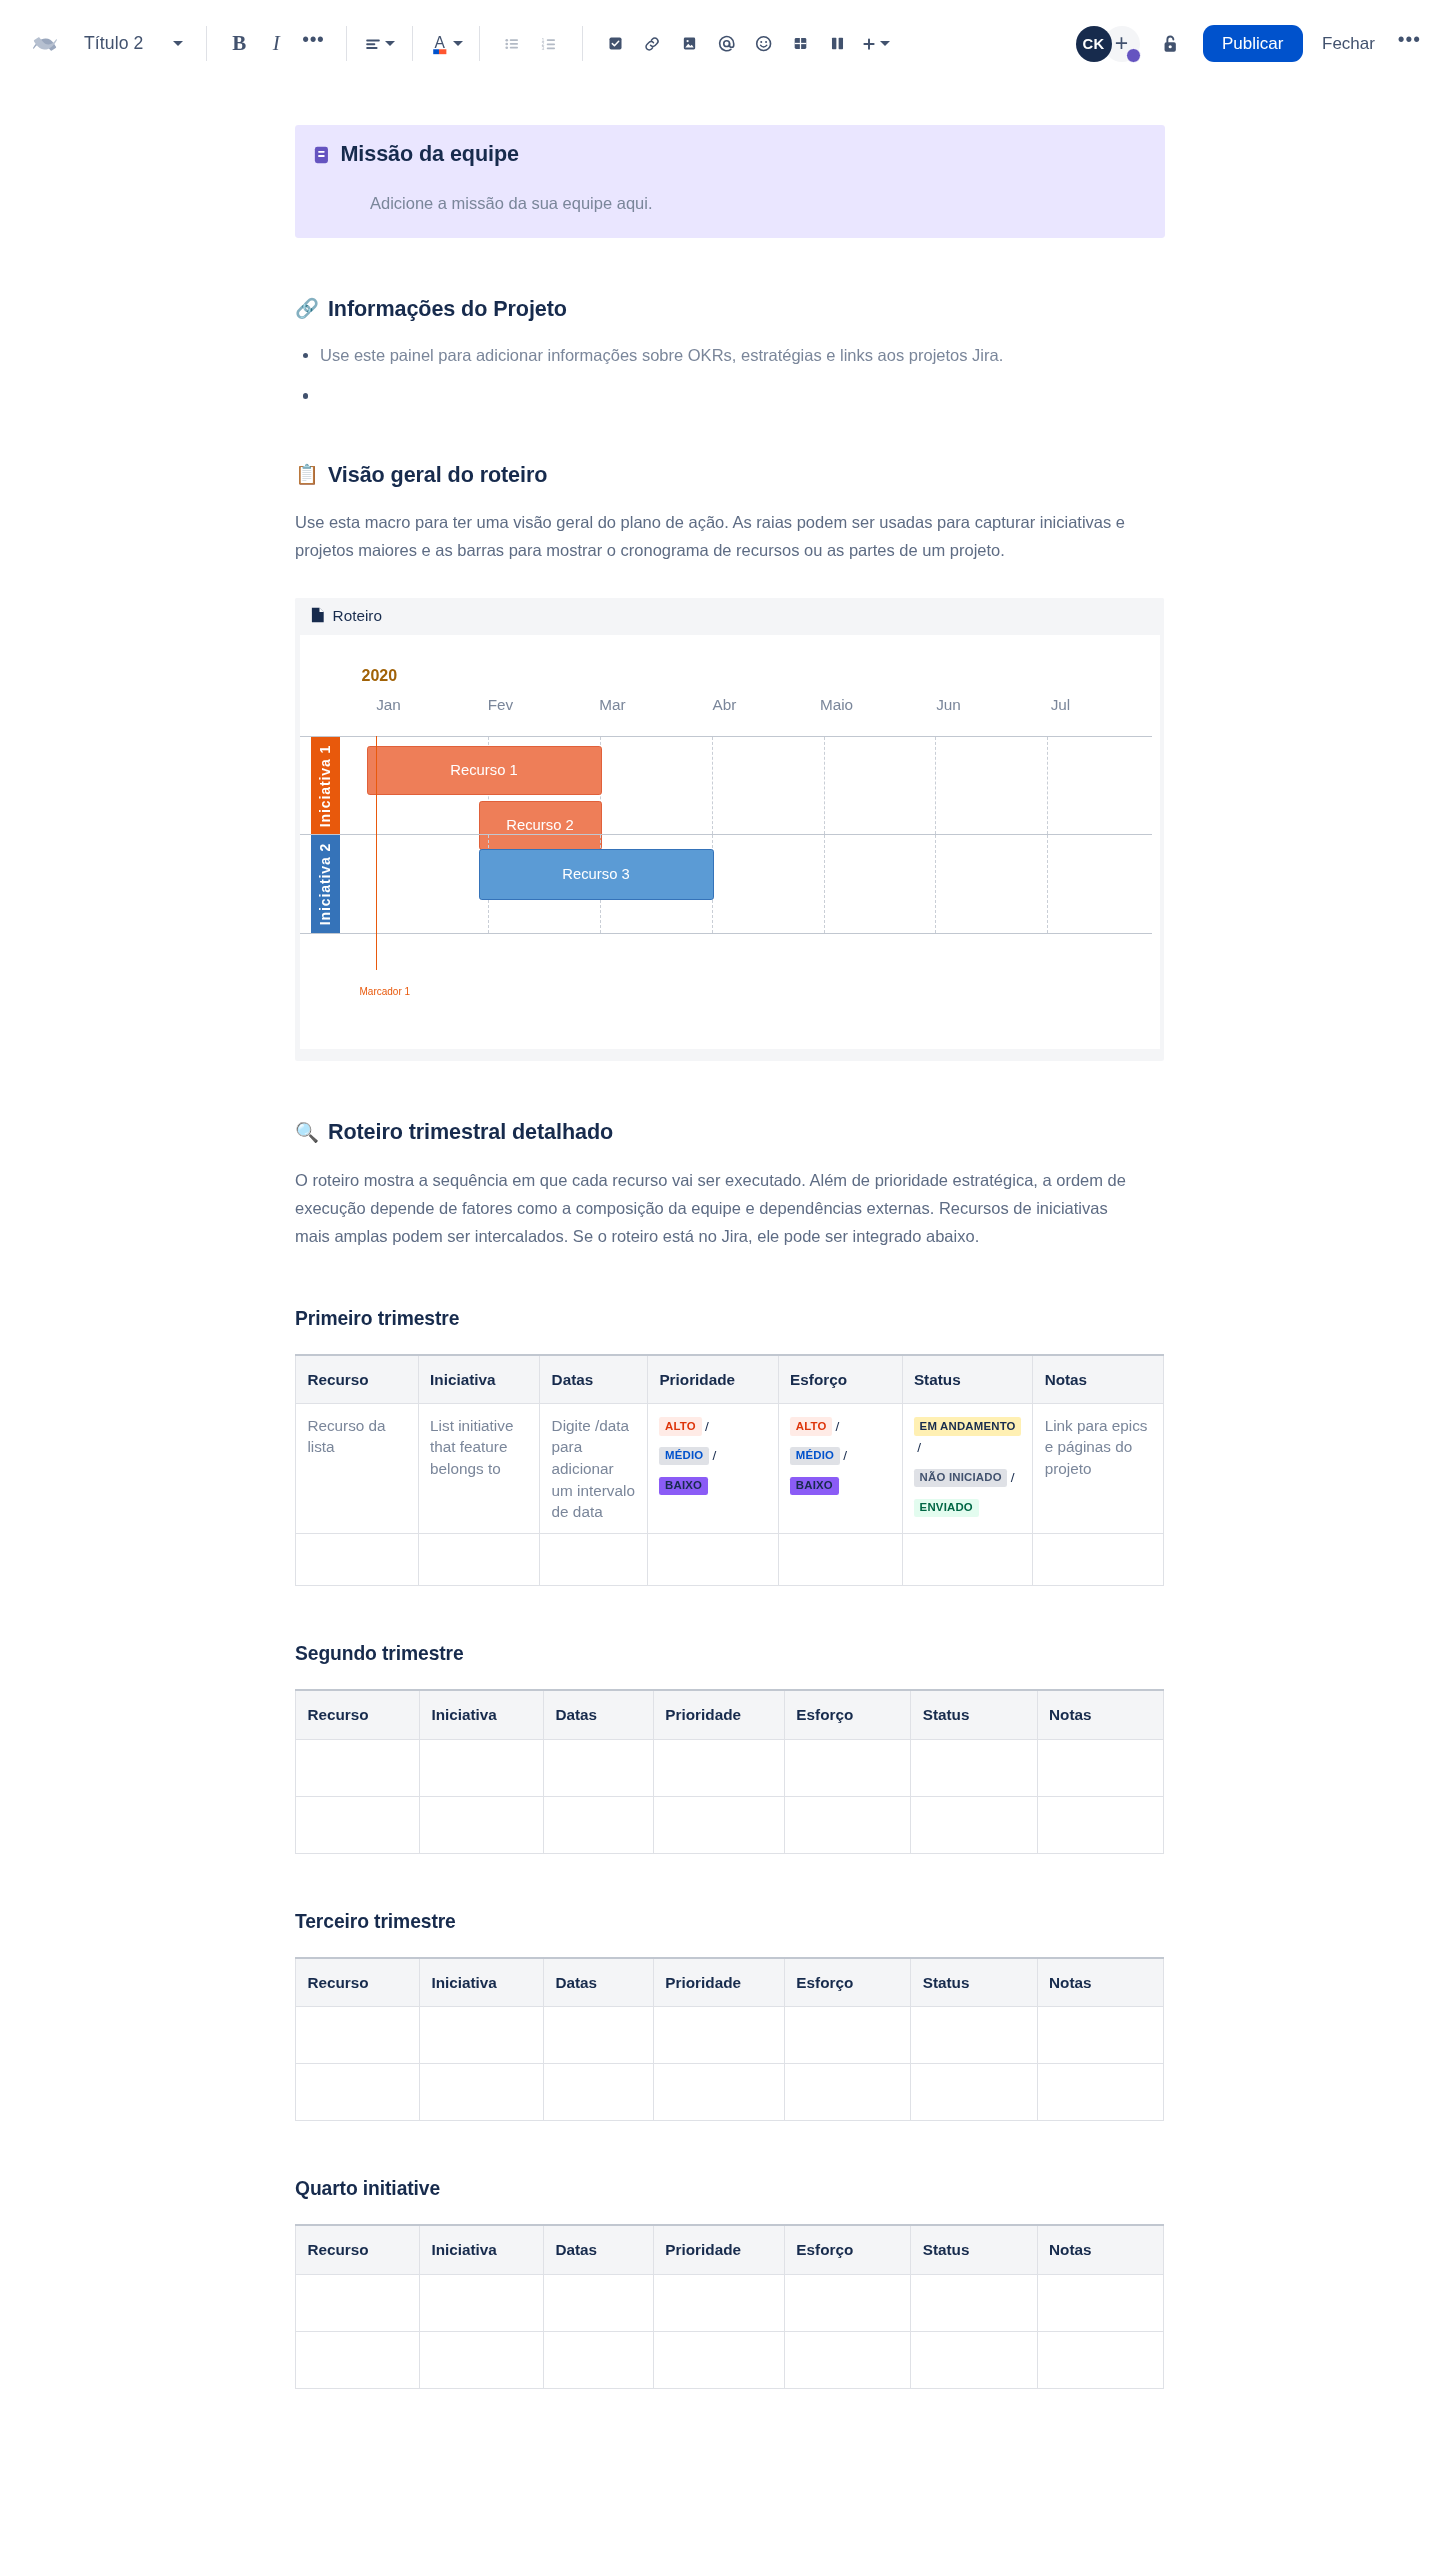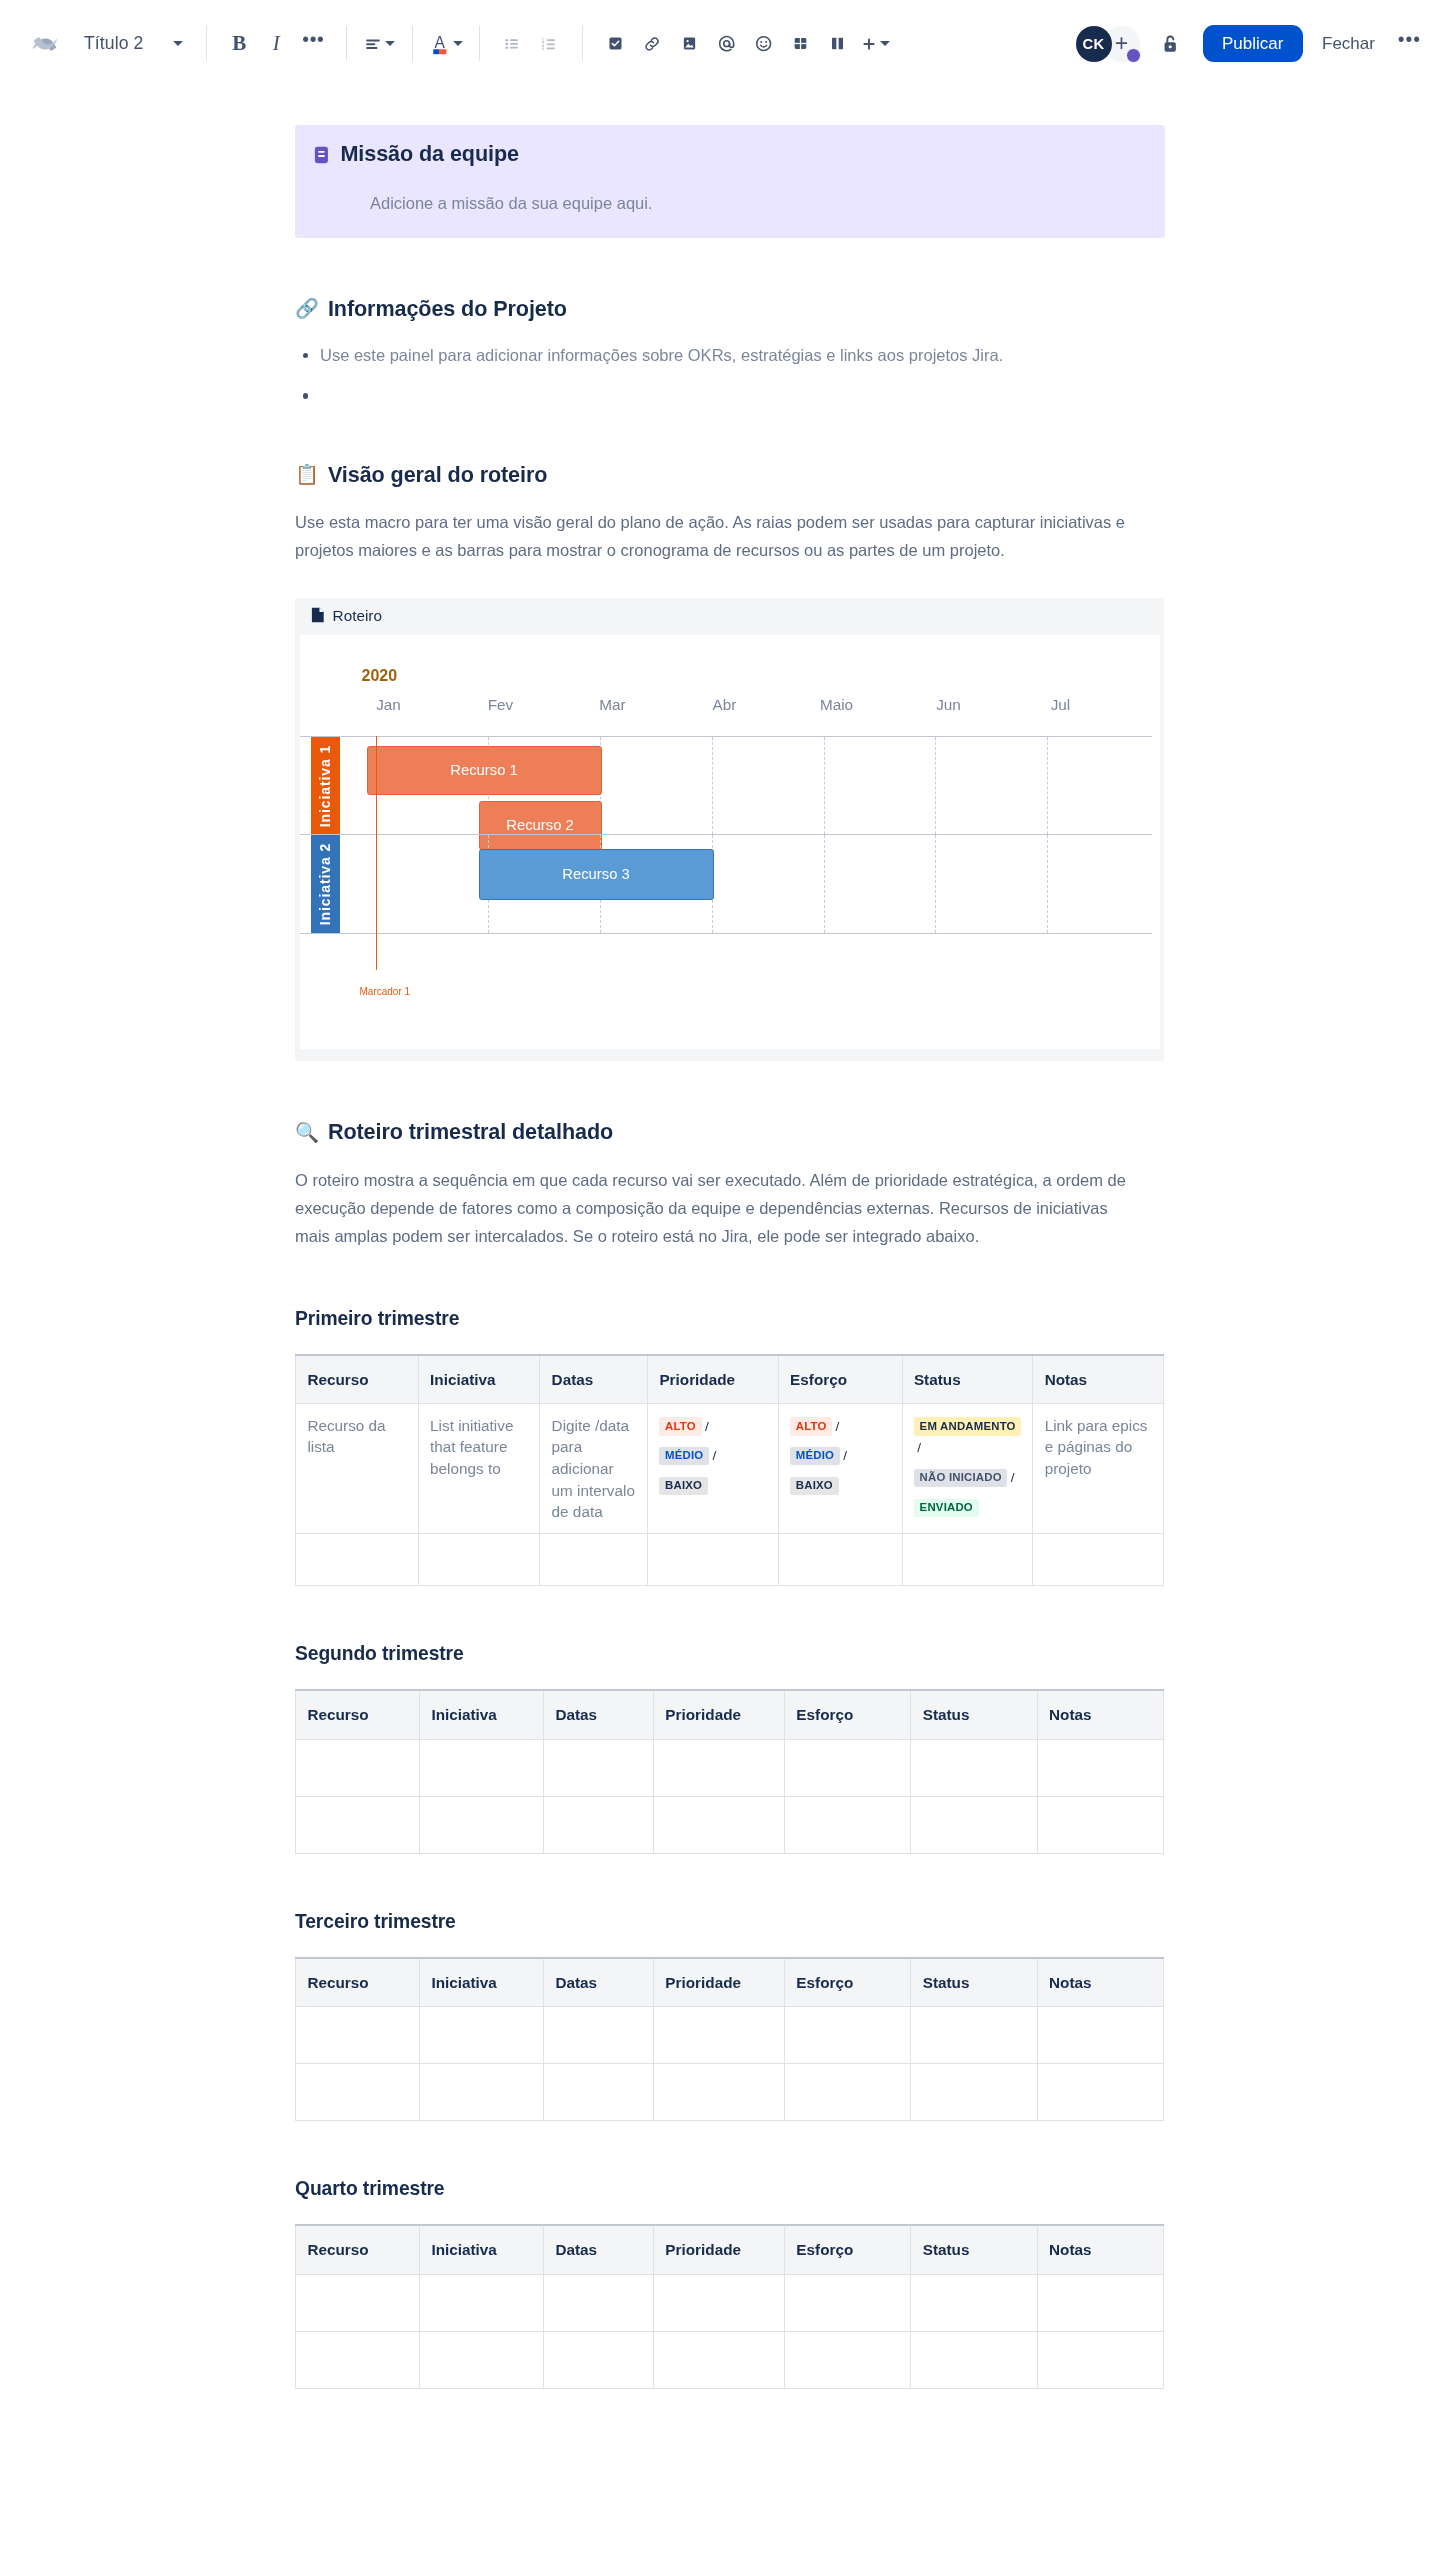--- a/index.html
+++ b/index.html
@@ -192,21 +192,21 @@
   table.qe { width: 869px; }
   table.qe tr.empty td { height: 57px; }
 
   .lozenge {
     display:inline-block; border-radius:2.3px; padding:2.3px 5.7px 2.8px 5.7px;
     font-size:11.4px; font-weight:700; letter-spacing:0.2px; line-height:1.15;
     white-space:nowrap; vertical-align:middle;
   }
   .lz-alto     { background:#ffebe6; color:#de350b; }
   .lz-medio    { background:#dfe1e6; color:#0052cc; }
-  .lz-baixo    { background:#e5e5e5; color:#172b4d; }
+  .lz-baixo    { background:#8b5cf6; color:#172b4d; }
   .lz-andamento{ background:#fff0b3; color:#172b4d; }
   .lz-nao      { background:#dfe1e6; color:#42526e; }
   .lz-enviado  { background:#e3fcef; color:#006644; }
   .slash { color:#172b4d; font-size:13.6px; margin:0 3.4px; }
   .lz-row { margin-bottom: 8px; display:block; }
   .lz-row:last-child { margin-bottom:0; }
 </style>
 </head>
 <body>
 
@@ -585,21 +585,21 @@
               <td></td>
               <td></td>
               <td></td>
               <td></td>
               <td></td>
               <td></td>
               <td></td>
             </tr>
           </tbody>
         </table>
-        <h3 class="qtr">Quarto trimestre</h3>
+        <h3 class="qtr">Quarto initiative</h3>
         <table class="q qe">
           <colgroup>
             <col style="width:106px">
             <col style="width:106px">
             <col style="width:94px">
             <col style="width:112px">
             <col style="width:108px">
             <col style="width:108px">
             <col style="width:108px">
           </colgroup>

